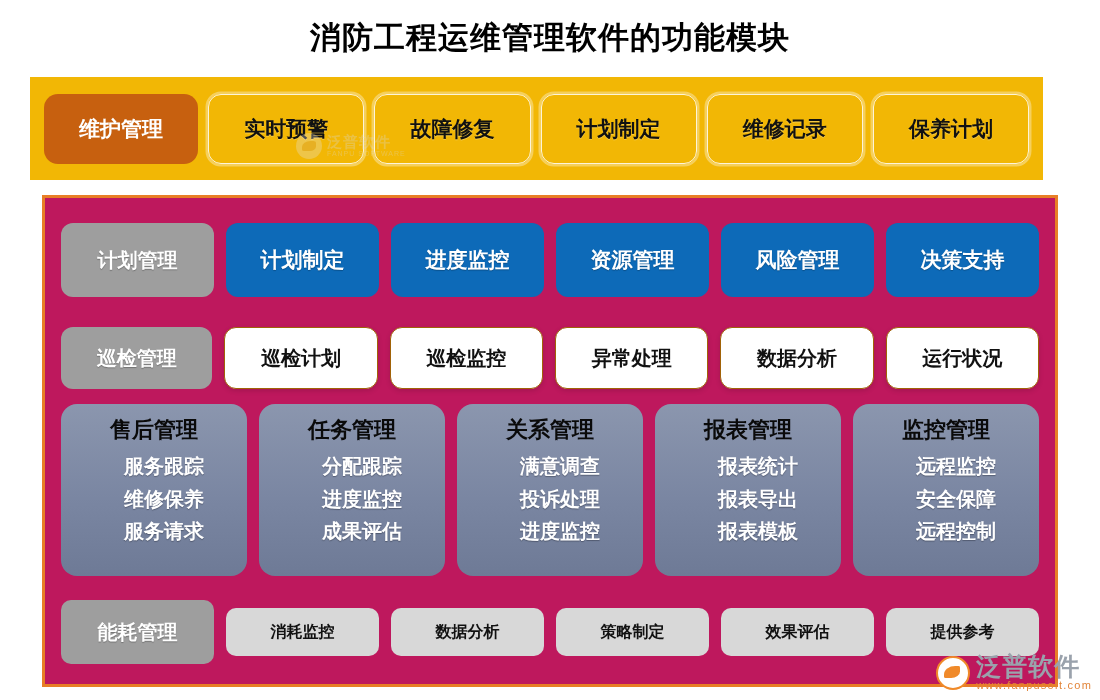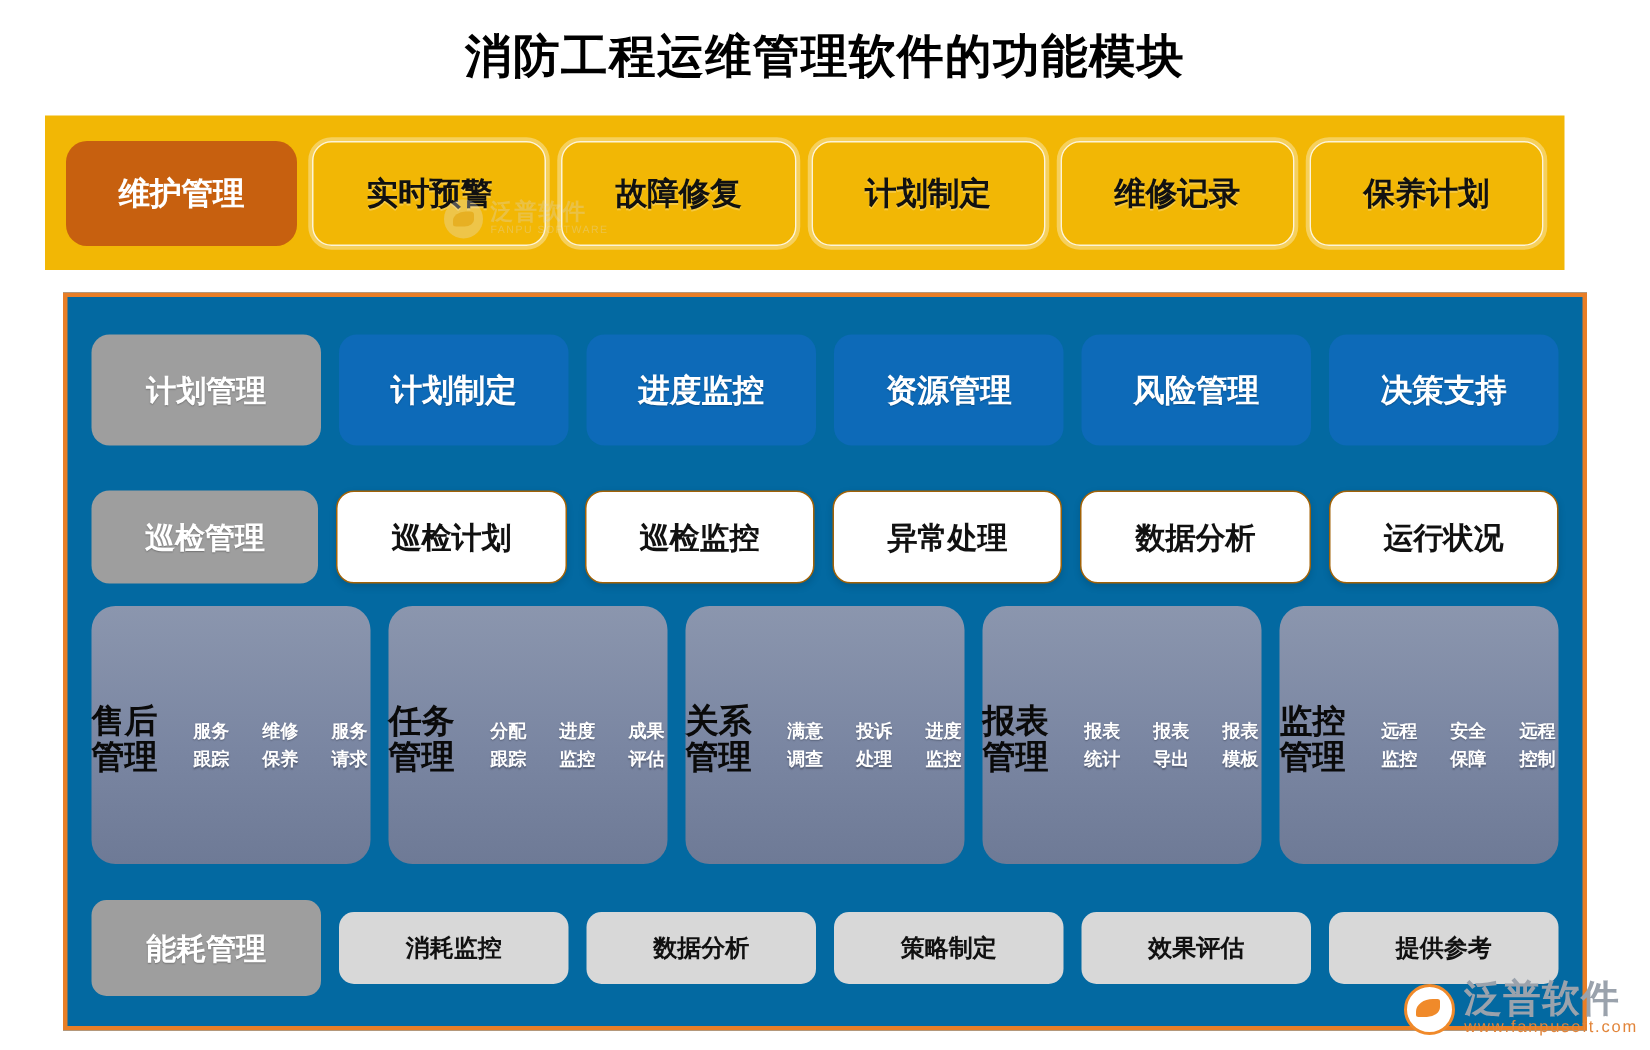--- a/index.html
+++ b/index.html
@@ -73,21 +73,21 @@
 
   
   .frame {
     position: absolute;
     left: 42px;
     top: 195px;
     width: 1016px;
     height: 492px;
     border: 3px solid #e87e26;
     box-sizing: border-box;
-    background: #0369a1;
+    background: #be185d;
     padding: 14px 16px 10px 16px;
     z-index: 1;
   }
 
   .row {
     display: flex;
     align-items: center;
     gap: 12px;
   }
   .row + .row { margin-top: 0; }
@@ -135,36 +135,36 @@
   .row-white .label-chip { height: 62px; }
 
   
   .row-big { height: 186px; display: flex; gap: 12px; align-items: flex-start; }
   .big-card {
     flex: 1 1 0;
     height: 172px;
     border-radius: 16px;
     background: linear-gradient(180deg, #8b96ae 0%, #7a86a2 55%, #6e7a96 100%);
     display: flex;
-    flex-direction: row;
+    flex-direction: column;
     align-items: center;
     justify-content: flex-start;
     padding-top: 14px;
     box-sizing: border-box;
   }
   .big-title {
     color: #0a0a0a;
     font-size: 22px;
     font-weight: bold;
     line-height: 1.1;
     margin-bottom: 8px;
   }
   .big-item {
     color: #ffffff;
-    font-size: 12px;
+    font-size: 20px;
     font-weight: bold;
     line-height: 1.62;
     text-shadow: 0 1px 1px rgba(40,45,60,0.45);
     margin-left: 20px;
   }
 
   
   .row-gray { height: 72px; margin-top: 6px; }
   .row-gray .cell { height: 48px; border-radius: 10px; }
   .chip-gray {

